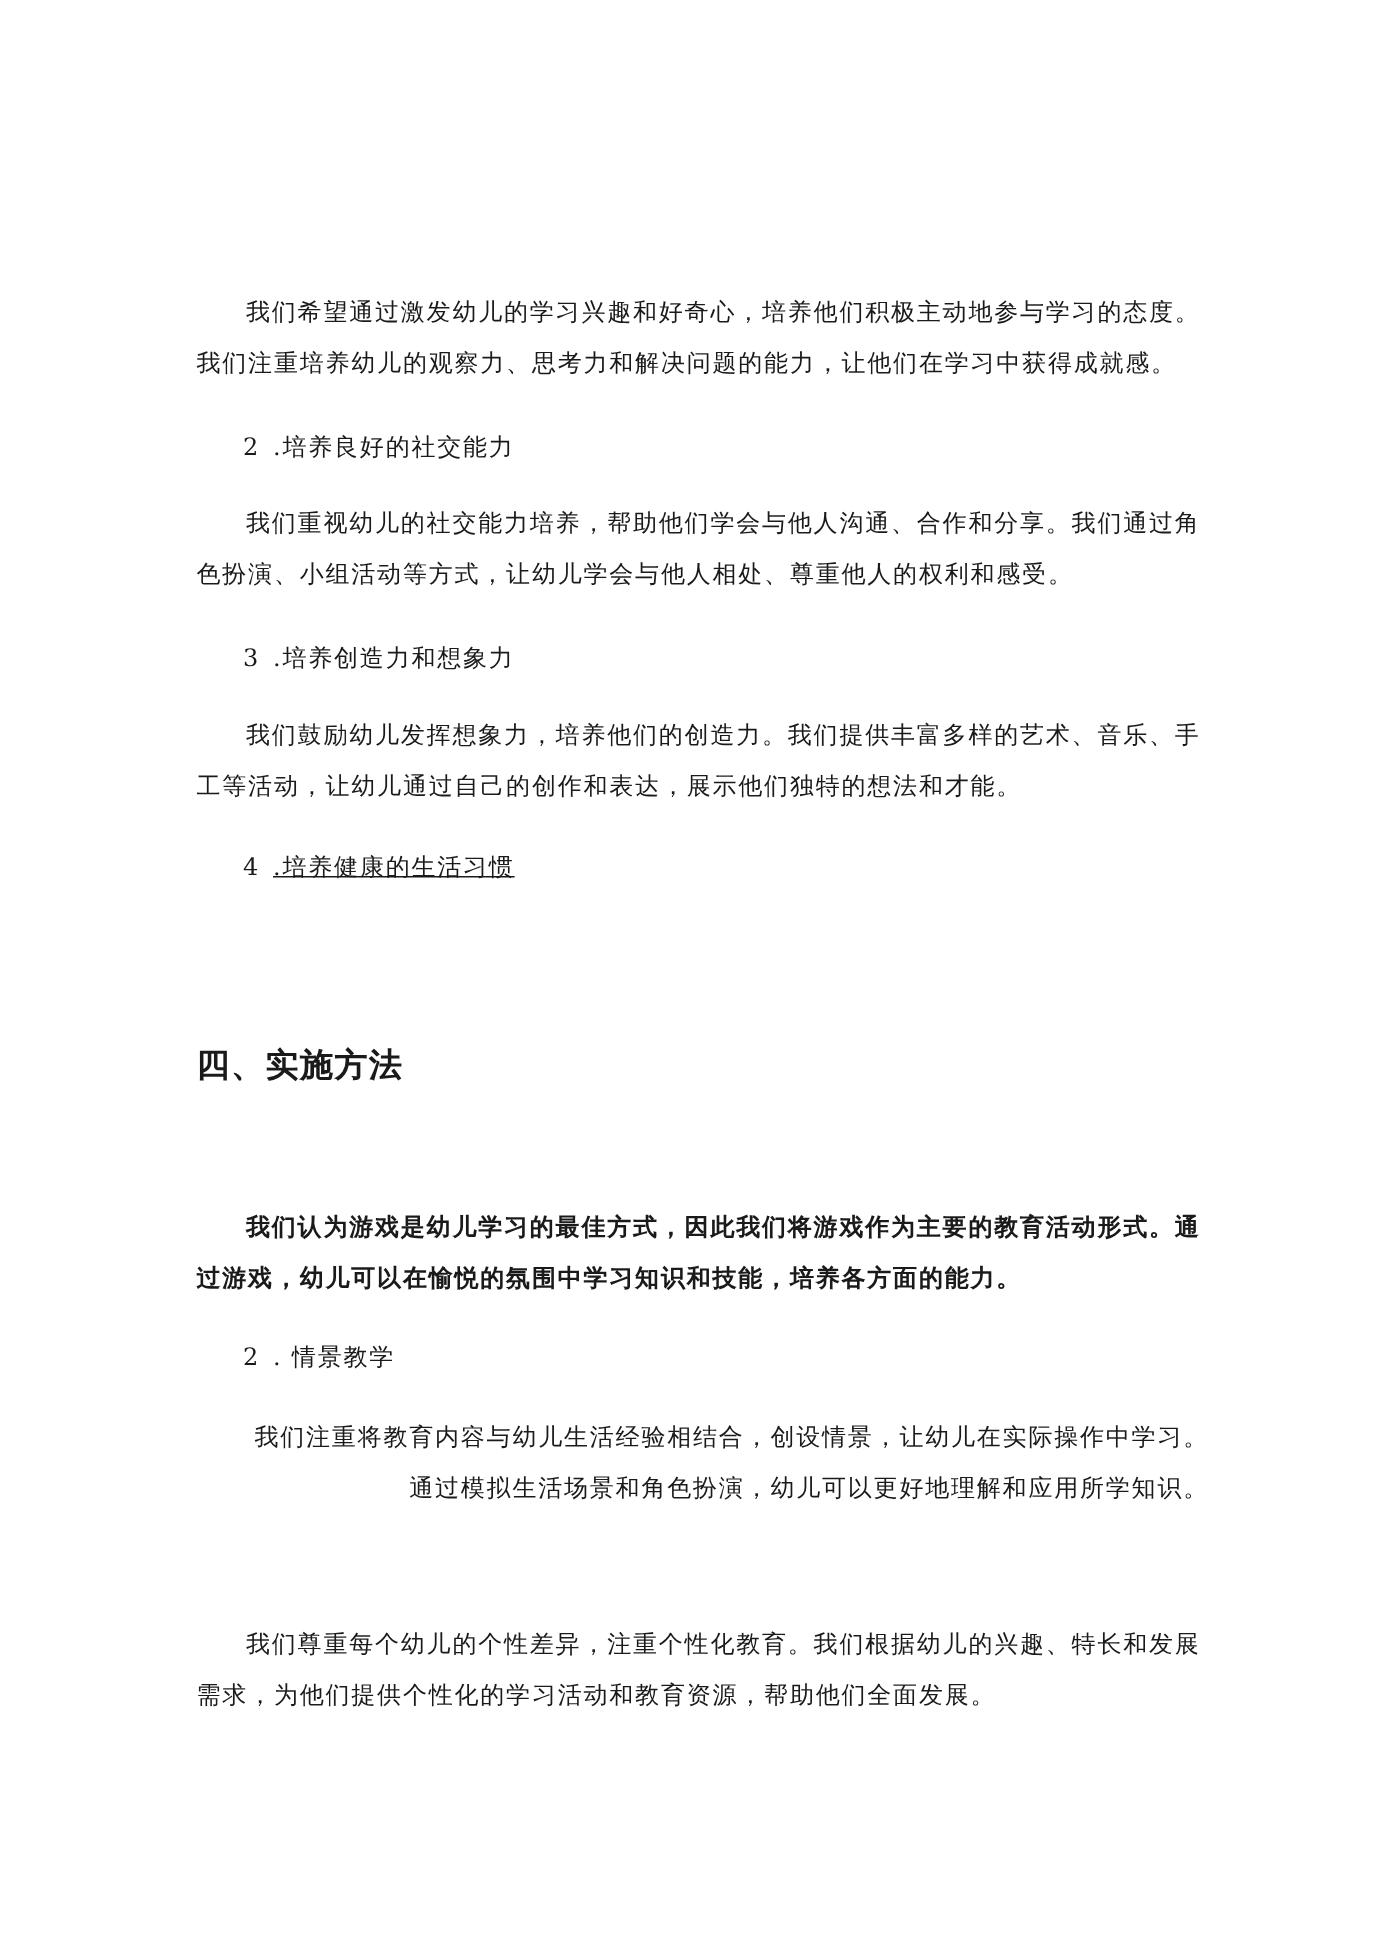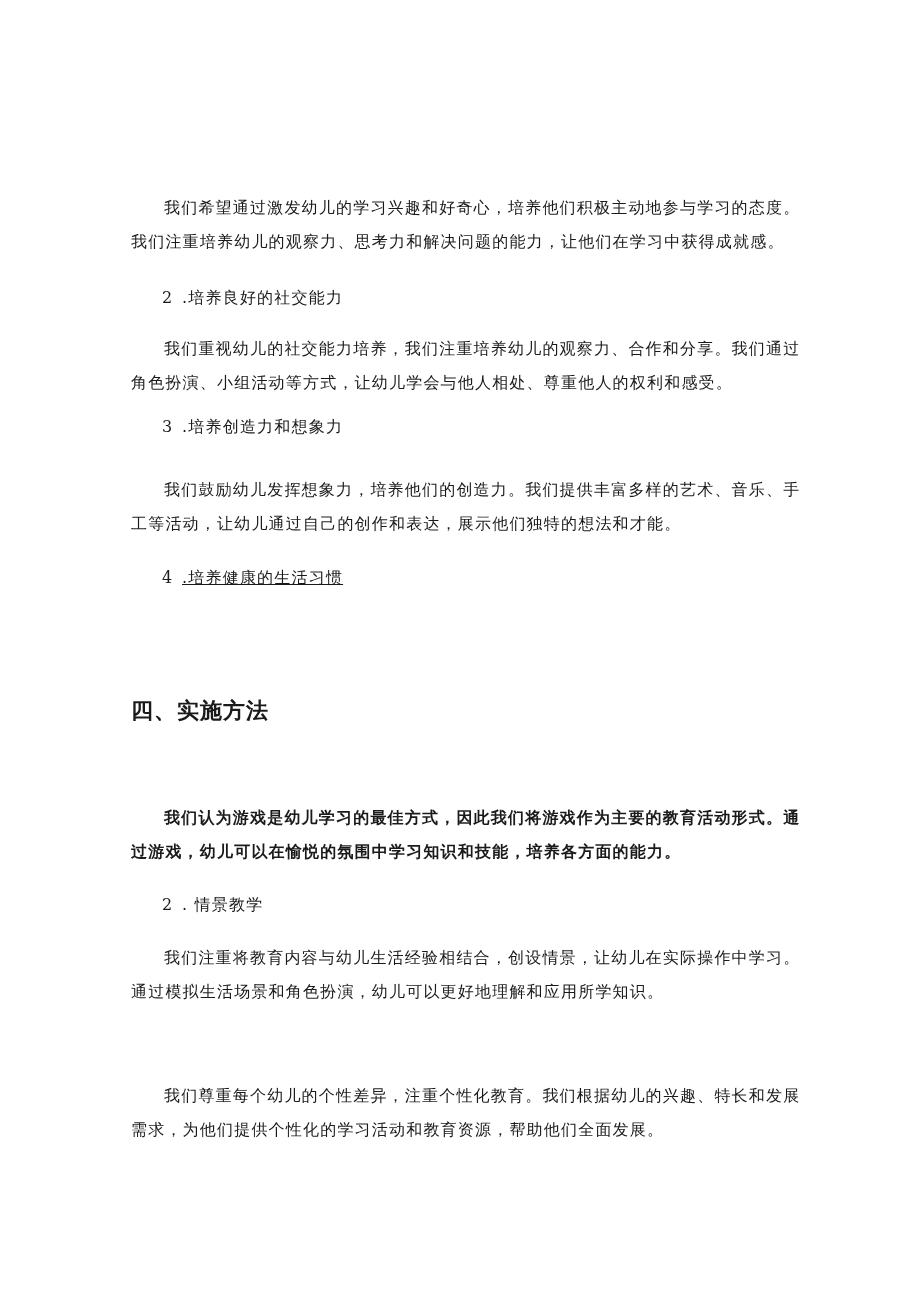--- a/index.html
+++ b/index.html
@@ -66,24 +66,24 @@
     <p class="para">我们希望通过激发幼儿的学习兴趣和好奇心，培养他们积极主动地参与学习的态度。我们注重培养幼儿的观察力、思考力和解决问题的能力，让他们在学习中获得成就感。</p>
   </div>
 
   <div class="block" style="top:251px;">
     <p class="item-heading">
       <span class="num">2</span><span>.培养良好的社交能力</span>
     </p>
   </div>
 
   <div class="block" style="top:296px;">
-    <p class="para">我们重视幼儿的社交能力培养，我们注重培养幼儿的观察力、合作和分享。我们通过角色扮演、小组活动等方式，让幼儿学会与他人相处、尊重他人的权利和感受。</p>
+    <p class="para">我们重视幼儿的社交能力培养，帮助他们学会与他人沟通、合作和分享。我们通过角色扮演、小组活动等方式，让幼儿学会与他人相处、尊重他人的权利和感受。</p>
   </div>
 
-  <div class="block" style="top:380px;">
+  <div class="block" style="top:392px;">
     <p class="item-heading">
       <span class="num">3</span><span>.培养创造力和想象力</span>
     </p>
   </div>
 
   <div class="block" style="top:437px;">
     <p class="para">我们鼓励幼儿发挥想象力，培养他们的创造力。我们提供丰富多样的艺术、音乐、手工等活动，让幼儿通过自己的创作和表达，展示他们独特的想法和才能。</p>
   </div>
 
   <div class="block" style="top:531px;text-decoration:underline;">
@@ -101,21 +101,21 @@
   <div class="block" style="top:765px;font-weight:bold;">
     <p class="para">我们认为游戏是幼儿学习的最佳方式，因此我们将游戏作为主要的教育活动形式。通过游戏，幼儿可以在愉悦的氛围中学习知识和技能，培养各方面的能力。</p>
   </div>
 
   <div class="block" style="top:858px;">
     <p class="item-heading">
       <span class="num">2</span><span>. 情景教学</span>
     </p>
   </div>
 
-  <div class="block" style="top:905px;">
+  <div class="block" style="top:905px;text-align:right;">
     <p class="para">我们注重将教育内容与幼儿生活经验相结合，创设情景，让幼儿在实际操作中学习。通过模拟生活场景和角色扮演，幼儿可以更好地理解和应用所学知识。</p>
   </div>
 
 
   <div class="block" style="top:1043px;">
     <p class="para">我们尊重每个幼儿的个性差异，注重个性化教育。我们根据幼儿的兴趣、特长和发展需求，为他们提供个性化的学习活动和教育资源，帮助他们全面发展。</p>
   </div>
 
 </div>
 

